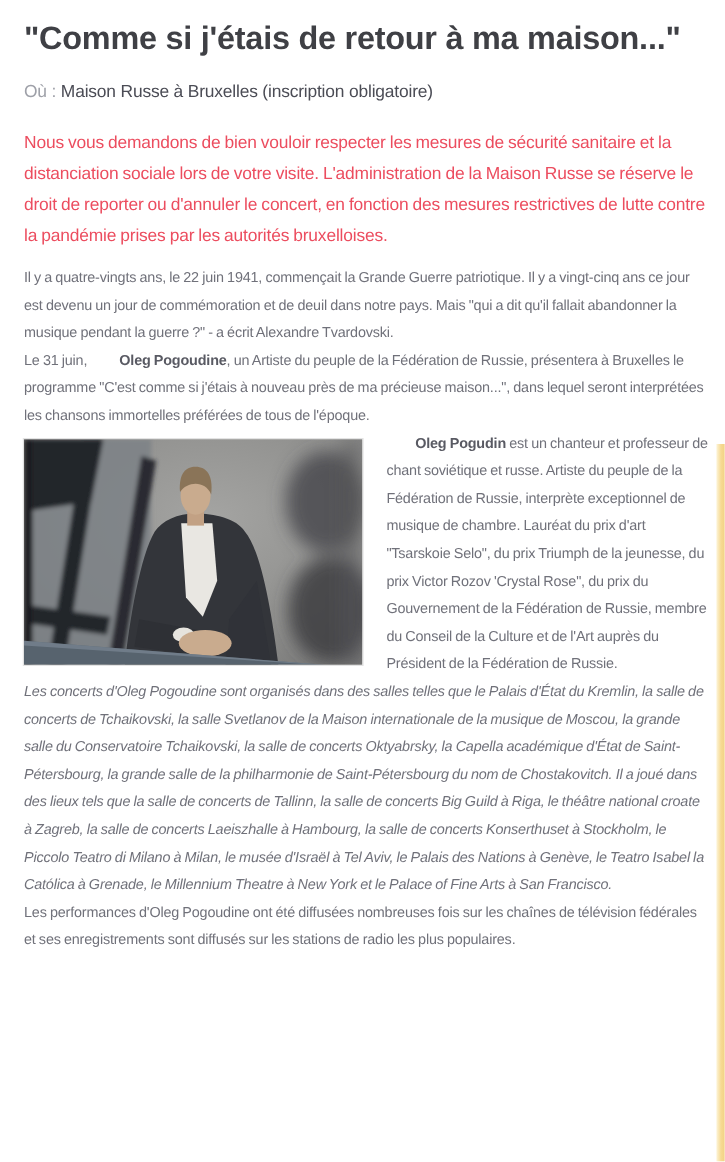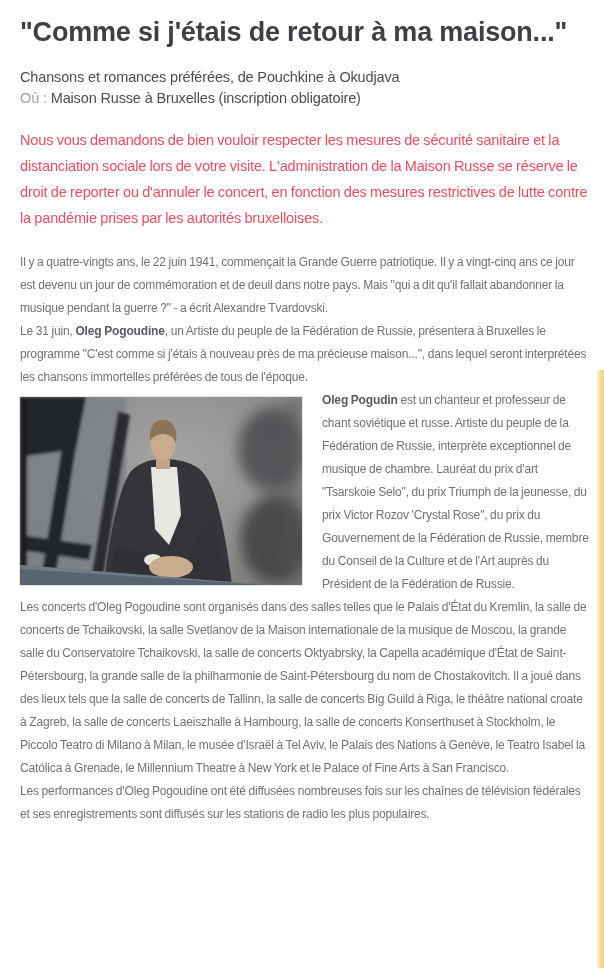--- a/index.html
+++ b/index.html
@@ -11,47 +11,46 @@
   .page{padding:0 14px 0 20px;}
   h1.title{
     font-size:27px;line-height:39px;font-weight:700;
     color:#3f4045;margin:13px 0 15px;letter-spacing:-0.2px;
   }
   .lead{font-size:14.5px;line-height:21px;color:#4b4c55;letter-spacing:-0.15px;}
   .lead .line{margin:0;}
   .muted{color:#9ea0a8;}
   .notice{
     color:#ec4d5f;font-size:14.5px;line-height:26px;
-    margin:18px 0 20px;letter-spacing:-0.15px;word-spacing:-0.5px;
+    margin:18px 0 10px;letter-spacing:-0.15px;word-spacing:-0.5px;
   }
   p.body{
     font-size:12px;line-height:23px;color:#70717a;margin:0;
     letter-spacing:-0.15px;word-spacing:-0.5px;
   }
-  p.body b, p.body strong{color:#595a63;font-weight:700;}
+  p.body b, p.body strong{color:#595a63;font-weight:700;margin-left:24px;}
   .photo{
     float:left;width:282px;height:188px;margin:8px 20px 3px 0;
     outline:1px solid #e3e3e3;background:#8f8f8d;
   }
   .photo svg{display:block;}
-  .clearleft{clear:left;}
+  .clearleft{clear:left;font-style:italic;}
   .edge-bar{
     position:absolute;right:0;top:370px;bottom:0;width:7px;
     background:linear-gradient(90deg,#fdf4d8 0%,#f6da92 55%,#f2d185 100%);
   }
 </style>
 </head>
 <body>
 
 <div class="page">
 
   <h1 class="title">"Comme si j'étais de retour à ma maison..."</h1>
 
   <div class="lead">
-    <div class="line">Chansons et romances préférées, de Pouchkine à Okudjava</div>
     <div class="line"><span class="muted">Où :</span> <span>Maison Russe à Bruxelles (inscription obligatoire)</span></div>
   </div>
 
   <p class="notice">Nous vous demandons de bien vouloir respecter les mesures de sécurité sanitaire et la distanciation sociale lors de votre visite. L'administration de la Maison Russe se réserve le droit de reporter ou d'annuler le concert, en fonction des mesures restrictives de lutte contre la pandémie prises par les autorités bruxelloises.</p>
 
   <p class="body">Il y a quatre-vingts ans, le 22 juin 1941, commençait la Grande Guerre patriotique. Il y a vingt-cinq ans ce jour est devenu un jour de commémoration et de deuil dans notre pays. Mais "qui a dit qu'il fallait abandonner la musique pendant la guerre ?" - a écrit Alexandre Tvardovski.</p>
 
   <p class="body"><span>Le 31 juin, </span><strong>Oleg Pogoudine</strong><span>, un Artiste du peuple de la Fédération de Russie, présentera à Bruxelles le programme "C'est comme si j'étais à nouveau près de ma précieuse maison...", dans lequel seront interprétées les chansons immortelles préférées de tous de l'époque.</span></p>
 
   <div class="photo" title="Portrait d'Oleg Pogudin, chanteur, en costume sombre et chemise blanche">

